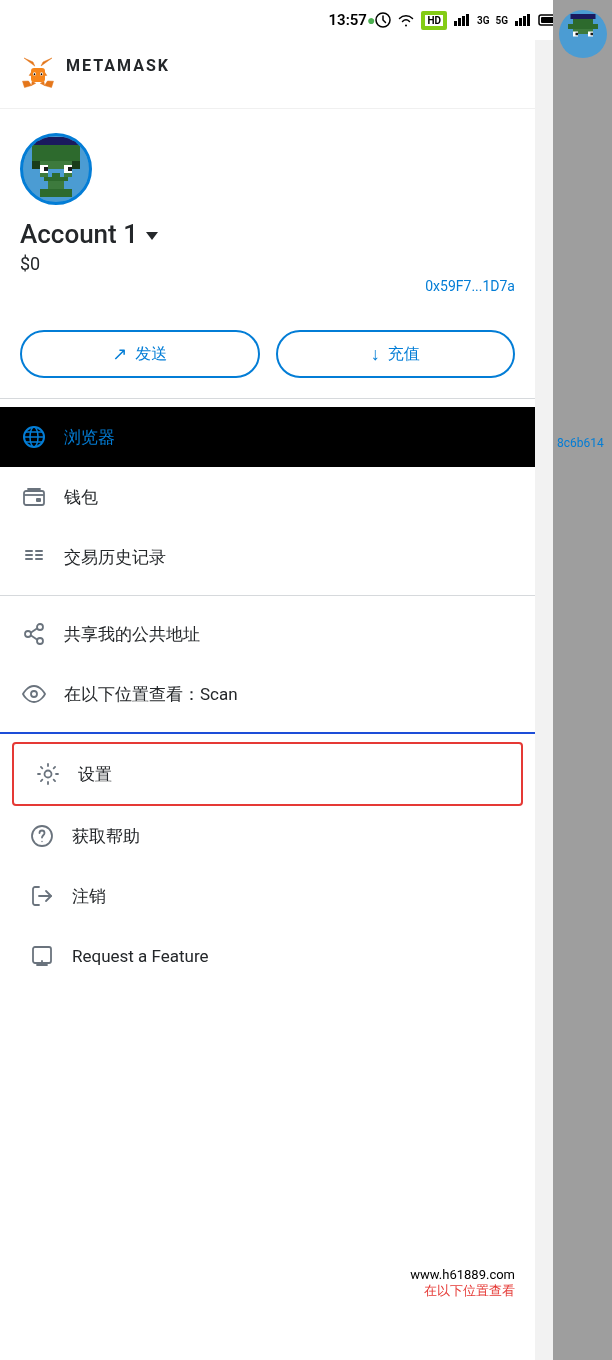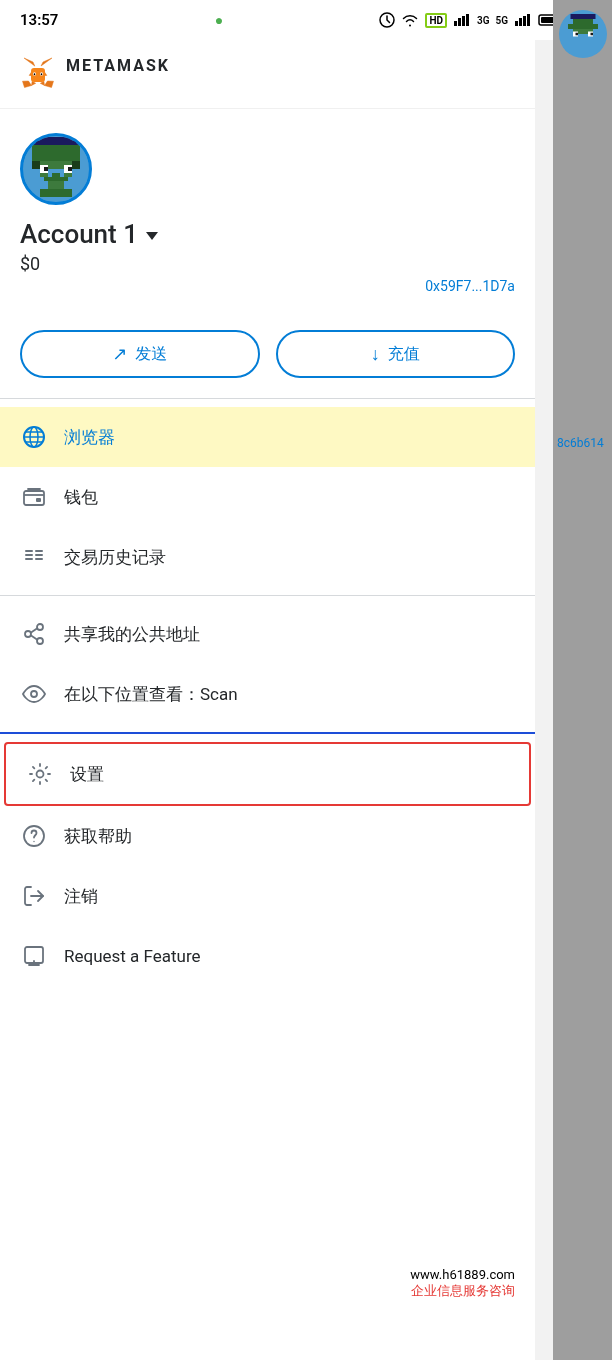--- a/index.html
+++ b/index.html
@@ -12,21 +12,21 @@
       overflow-x: hidden;
     }
 
     
     .status-bar {
       width: 584px;
       height: 40px;
       background: #fff;
       display: flex;
       align-items: center;
-      justify-content: space-between;
+      justify-content: flex-end;
       padding: 8px 20px;
     }
     .status-time {
       font-size: 15px;
       font-weight: 600;
       color: #000;
     }
     .status-icons {
       display: flex;
       align-items: center;
@@ -144,21 +144,21 @@
     }
     .menu-item {
       display: flex;
       align-items: center;
       padding: 16px 20px;
       cursor: pointer;
       gap: 16px;
       background: #fff;
     }
     .menu-item.active {
-      background: #fef9c3;
+      background: #000000;
     }
     .menu-item-icon {
       width: 28px;
       height: 28px;
       display: flex;
       align-items: center;
       justify-content: center;
       flex-shrink: 0;
     }
     .menu-item-label {
@@ -180,21 +180,21 @@
       border-radius: 4px;
       margin: 0 4px;
     }
 
     
     .menu-section-2 {
       padding: 8px 0;
       border-bottom: 2px solid #1d4ed8;
     }
     .menu-section-3 {
-      padding: 8px 0;
+      padding: 8px 8px;
     }
 
     
     .watermark {
       position: absolute;
       bottom: 60px;
       right: 20px;
       text-align: right;
     }
     .watermark-line1 {
@@ -239,21 +239,21 @@
       <circle cx="8" cy="8" r="7" stroke="#000" stroke-width="1.5"></circle>
       <path d="M8 4v4l2.5 2.5" stroke="#000" stroke-width="1.5" stroke-linecap="round"></path>
     </svg>
 
     <svg width="18" height="14" viewBox="0 0 18 14" fill="none">
       <path d="M9 11.5a1 1 0 1 1 0 2 1 1 0 0 1 0-2z" fill="#000"></path>
       <path d="M5.5 8.5C6.6 7.4 7.7 6.8 9 6.8s2.4.6 3.5 1.7" stroke="#000" stroke-width="1.5" stroke-linecap="round"></path>
       <path d="M2.5 5.5C4.3 3.7 6.5 2.8 9 2.8s4.7.9 6.5 2.7" stroke="#000" stroke-width="1.5" stroke-linecap="round"></path>
     </svg>
 
-    <span style="font-size:10px;font-weight:700;border:2px solid #84cc16;padding:0 2px;border-radius:2px;">HD</span>
+    <span style="font-size:10px;font-weight:700;border:4px solid #84cc16;padding:0 2px;border-radius:2px;">HD</span>
 
     <svg width="18" height="14" viewBox="0 0 18 14" fill="none">
       <rect x="1" y="8" width="3" height="5" fill="#000"></rect>
       <rect x="5" y="5" width="3" height="8" fill="#000"></rect>
       <rect x="9" y="3" width="3" height="10" fill="#000"></rect>
       <rect x="13" y="1" width="3" height="12" fill="#000"></rect>
     </svg>
 
     <span style="font-size:10px;font-weight:600;">3G</span>
 
@@ -461,21 +461,21 @@
           <path d="M7 21h10" stroke="#6a737d" stroke-width="1.8" stroke-linecap="round"></path>
           <path d="M12 17v4" stroke="#6a737d" stroke-width="1.8" stroke-linecap="round"></path>
         </svg>
       </div>
       <span class="menu-item-label">Request a Feature</span>
     </div>
   </div>
 
   <div class="watermark">
     <div class="watermark-line1">www.h61889.com</div>
-    <div class="watermark-line2">企业信息服务咨询</div>
+    <div class="watermark-line2">在以下位置查看</div>
   </div>
 
 </div>
 
 <div class="right-panel">
   <div class="right-panel-avatar">
     <svg width="40" height="40" viewBox="0 0 64 64">
       <rect width="64" height="64" fill="#4b9cd3"></rect>
       <rect x="16" y="8" width="32" height="8" fill="#2d6a2d"></rect>
       <rect x="8" y="16" width="48" height="8" fill="#2d6a2d"></rect>

